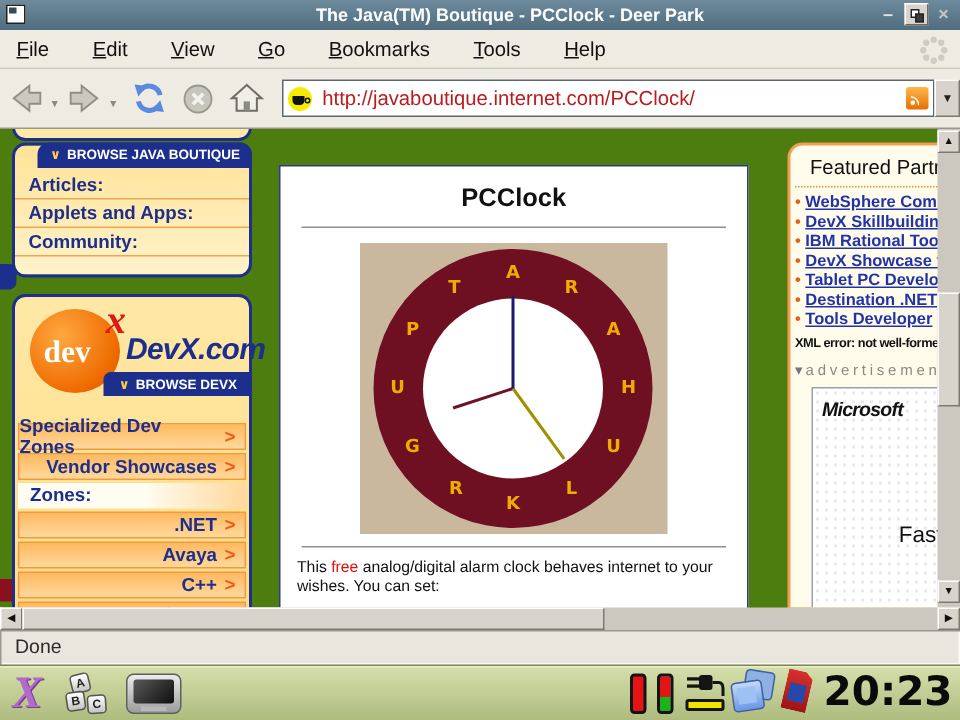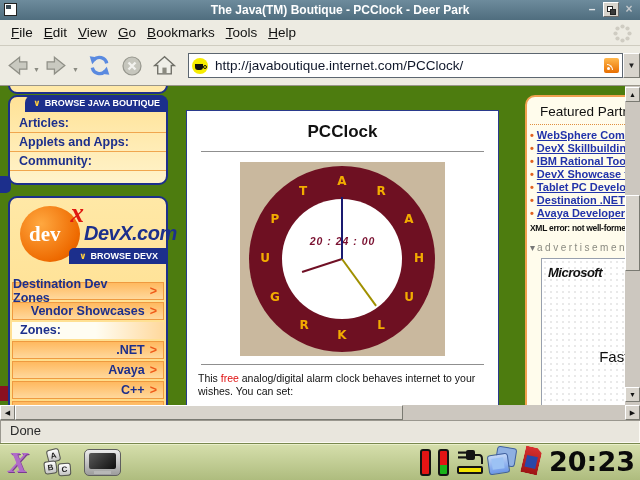--- a/index.html
+++ b/index.html
@@ -34,21 +34,21 @@
     border-bottom:1px solid #9a968a; display:flex; align-items:center; padding-left:5px; }
   .nav-btn { display:flex; align-items:center; margin-right:2px; }
   .caret { font-size:7px; color:#8b8b82; margin:8px 4px 0 1px; }
   .urlbar { display:flex; align-items:center; width:440px; height:25px; margin-left:6px;
     background:#fff; border:1px solid #5c6670; padding:0 3px; }
   .favicon { width:16px; height:16px; border-radius:50%; background:#f6ec00; position:relative; flex:none; }
   .favicon .cup { position:absolute; left:3px; top:6px; width:8px; height:6px; background:#111;
     border-radius:0 0 3px 3px; }
   .favicon .handle { position:absolute; right:1px; top:7px; width:4px; height:4px;
     border:1.5px solid #111; border-radius:50%; }
-  .url-text { flex:1; margin-left:7px; font-size:13.5px; color:#0f172a; white-space:nowrap; overflow:hidden; }
+  .url-text { flex:1; margin-left:7px; font-size:13.5px; color:#b91c1c; white-space:nowrap; overflow:hidden; }
   .rss { width:15px; height:15px; border-radius:2px; background:linear-gradient(#ffb84d,#e86e00);
     position:relative; flex:none; }
   .rss .dot { position:absolute; left:3px; bottom:3px; width:3px; height:3px; background:#fff; border-radius:50%; }
   .rss .arc1 { position:absolute; left:3px; bottom:3px; width:6px; height:6px;
     border:1.5px solid #fff; border-left:none; border-bottom:none; border-radius:0 8px 0 0; }
   .url-drop { width:17px; height:25px; background:#d8d4cc; border:1px solid;
     border-color:#fff #7a7a72 #7a7a72 #fff; text-align:center; font-size:8px; line-height:24px; color:#222; }
 
   
   .viewport { position:absolute; top:86px; left:0; width:640px; height:328px; overflow:hidden;
@@ -205,21 +205,21 @@
     <div class="title-text">The Java(TM) Boutique - PCClock - Deer Park</div>
     <div class="tb-btn btn-min">–</div>
     <div class="tb-btn btn-max">
         <i></i>
         <b></b>
       </div>
     <div class="tb-btn btn-close">×</div>
   </div>
 
   <div class="menubar">
-    <span id="menu-items" style="display:flex;gap:11px;">
+    <span id="menu-items" style="display:flex;gap:29px;">
         <span class="menu-item"><u>F</u>ile</span>
         <span class="menu-item"><u>E</u>dit</span>
         <span class="menu-item"><u>V</u>iew</span>
         <span class="menu-item"><u>G</u>o</span>
         <span class="menu-item"><u>B</u>ookmarks</span>
         <span class="menu-item"><u>T</u>ools</span>
         <span class="menu-item"><u>H</u>elp</span>
       </span>
     <span class="throbber">
       <svg width="19" height="19" viewBox="0 0 19 19">
@@ -304,21 +304,21 @@
       <div class="devx-logo-row">
         <span class="devx-ball">
           <span class="dev">dev</span>
           <span class="x">x</span>
         </span>
         <span class="devx-brand">DevX.com</span>
       </div>
       <div class="devx-tab"><span class="tab-chev">∨</span><span>BROWSE DEVX</span></div>
       <div class="devx-rows" id="devx-rows">
           <div class="orow">
-            <span>Destination Dev Zones</span>
+            <span>Specialized Dev Zones</span>
             <span class="ochev">&gt;</span>
           </div>
           <div class="orow">
             <span>Vendor Showcases</span>
             <span class="ochev">&gt;</span>
           </div>
           <div class="zones-label">Zones:</div>
           <div class="orow">
             <span>.NET</span>
             <span class="ochev">&gt;</span>
@@ -351,41 +351,40 @@
             <span class="clock-letter" style="left: 174px; top: 89px;">H</span>
             <span class="clock-letter" style="left: 164px; top: 128px;">U</span>
             <span class="clock-letter" style="left: 136px; top: 156px;">L</span>
             <span class="clock-letter" style="left: 97px; top: 166px;">K</span>
             <span class="clock-letter" style="left: 59px; top: 156px;">R</span>
             <span class="clock-letter" style="left: 30px; top: 128px;">G</span>
             <span class="clock-letter" style="left: 20px; top: 89px;">U</span>
             <span class="clock-letter" style="left: 30px; top: 50px;">P</span>
             <span class="clock-letter" style="left: 58px; top: 22px;">T</span>
           </div>
-        <div class="clock-time">20 : 24 : 00</div>
         <div class="hand hand-hour" style="transform: rotate(252deg);"></div>
         <div class="hand hand-min" style="transform: rotate(144deg);"></div>
         <div class="hand hand-sec" style="transform: rotate(0deg);"></div>
       </div>
       <hr class="rule2">
       <div class="desc"><span>This </span><span class="free">free</span><span> analog/digital alarm clock behaves internet to your wishes. You can set:</span></div>
 
     </div>
 
     <div class="right-box">
       <div class="fp-heading">Featured Partn</div>
       <div class="fp-sep"></div>
       <div id="fp-links">
           <div class="fp-link"><span class="fp-dot">•</span><span class="fp-text">WebSphere Comm</span></div>
           <div class="fp-link"><span class="fp-dot">•</span><span class="fp-text">DevX Skillbuilding</span></div>
           <div class="fp-link"><span class="fp-dot">•</span><span class="fp-text">IBM Rational Tools</span></div>
           <div class="fp-link"><span class="fp-dot">•</span><span class="fp-text">DevX Showcase f</span></div>
           <div class="fp-link"><span class="fp-dot">•</span><span class="fp-text">Tablet PC Develop</span></div>
           <div class="fp-link"><span class="fp-dot">•</span><span class="fp-text">Destination .NET</span></div>
-          <div class="fp-link"><span class="fp-dot">•</span><span class="fp-text">Avaya Developer</span></div>
+          <div class="fp-link"><span class="fp-dot">•</span><span class="fp-text">Tools Developer</span></div>
         </div>
       <div class="xml-error">XML error: not well-formed</div>
       <div class="ad-label"><span class="ad-caret">▾</span><span>advertisement</span></div>
       <div class="ad-box">
         <div class="ms-logo">Microsoft</div>
         <div class="ad-line1">Faster,</div>
         <div class="ad-line2">N</div>
       </div>
     </div>
 

